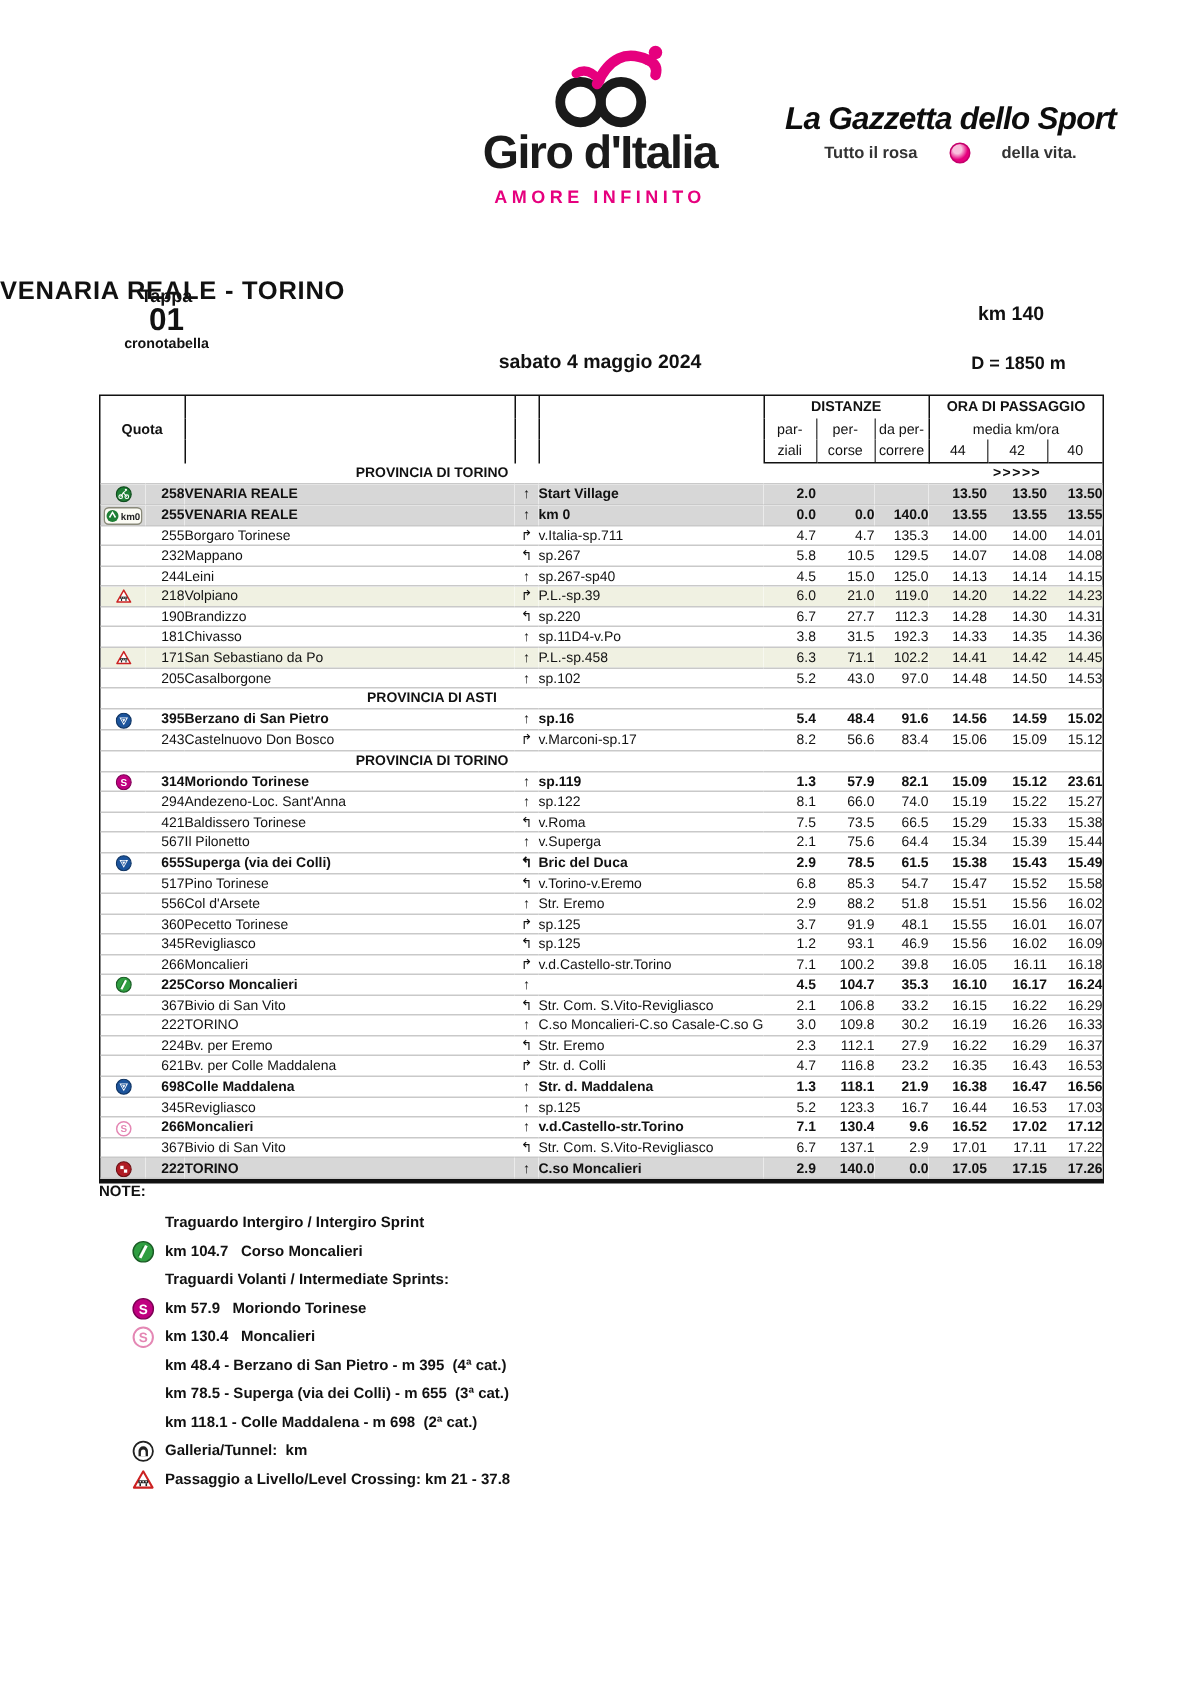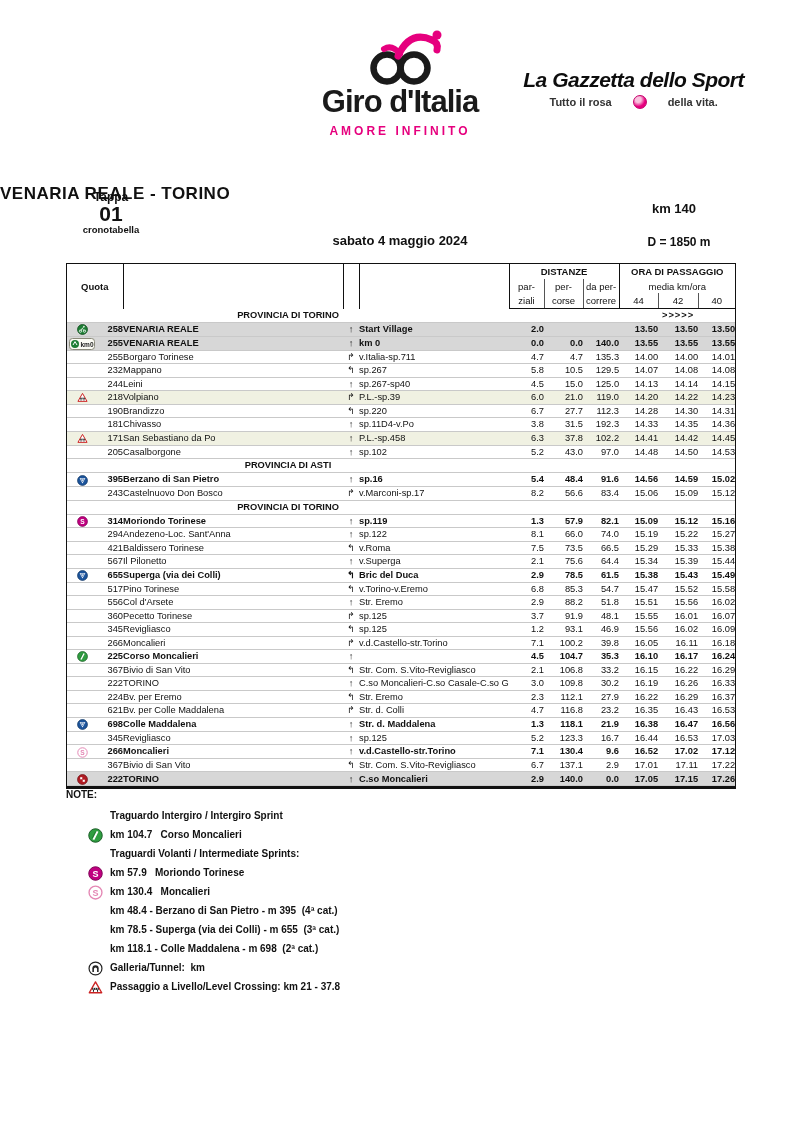--- a/index.html
+++ b/index.html
@@ -284,21 +284,21 @@
                   <circle cx="10" cy="11.8" r="0.7" fill="#fff"></circle>
                   <circle cx="12.6" cy="11.8" r="0.7" fill="#fff"></circle>
        <rect x="6.6" y="13.1" width="1.4" height="2.6" fill="#222"></rect>
                   <rect x="12" y="13.1" width="1.4" height="2.6" fill="#222"></rect>
                 </svg></span></td>
             <td class="c-quota">171</td>
             <td class="c-name">San Sebastiano da Po</td>
             <td class="c-arrow">↑</td>
             <td class="c-road">P.L.-sp.458</td>
             <td class="c-par">6.3</td>
-            <td class="c-per">37.8</td>
+            <td class="c-per">71.1</td>
             <td class="c-da">102.2</td>
             <td class="c-44">14.41</td>
             <td class="c-42">14.42</td>
             <td class="c-40">14.45</td>
           </tr>
           <tr class="datarow">
             <td class="c-icon"></td>
             <td class="c-quota">205</td>
             <td class="c-name">Casalborgone</td>
             <td class="c-arrow">↑</td>
@@ -359,21 +359,21 @@
                 </svg></span></td>
             <td class="c-quota">314</td>
             <td class="c-name">Moriondo Torinese</td>
             <td class="c-arrow">↑</td>
             <td class="c-road">sp.119</td>
             <td class="c-par">1.3</td>
             <td class="c-per">57.9</td>
             <td class="c-da">82.1</td>
             <td class="c-44">15.09</td>
             <td class="c-42">15.12</td>
-            <td class="c-40">15.16</td>
+            <td class="c-40">23.61</td>
           </tr>
           <tr class="datarow">
             <td class="c-icon"></td>
             <td class="c-quota">294</td>
             <td class="c-name">Andezeno-Loc. Sant'Anna</td>
             <td class="c-arrow">↑</td>
             <td class="c-road">sp.122</td>
             <td class="c-par">8.1</td>
             <td class="c-per">66.0</td>
             <td class="c-da">74.0</td>

